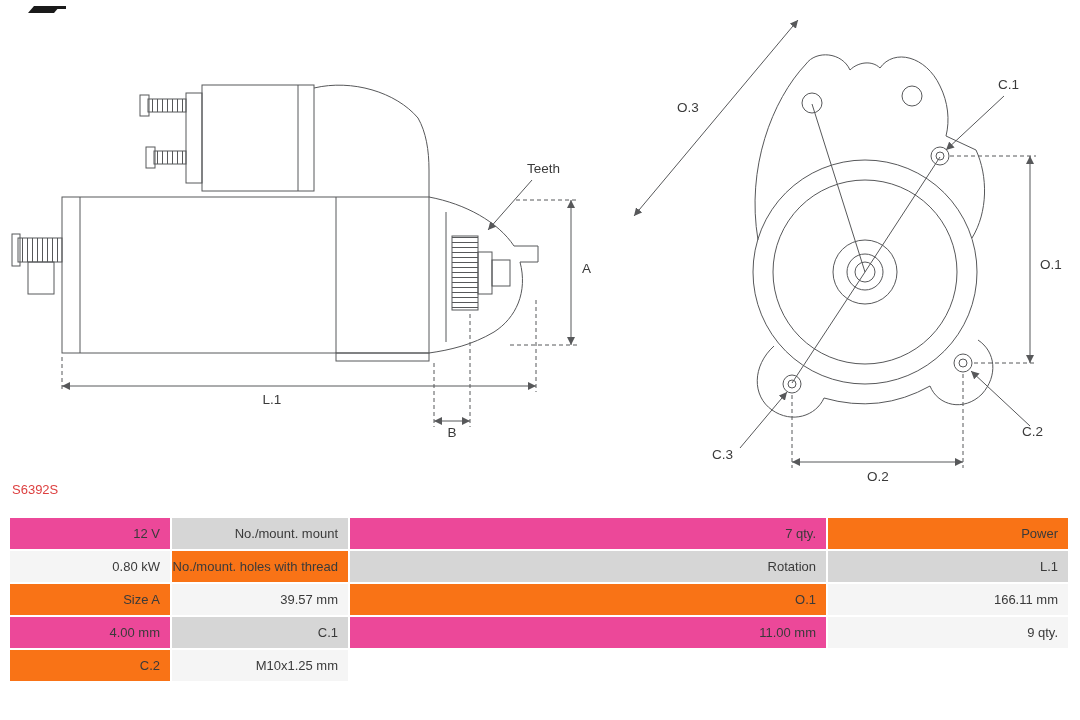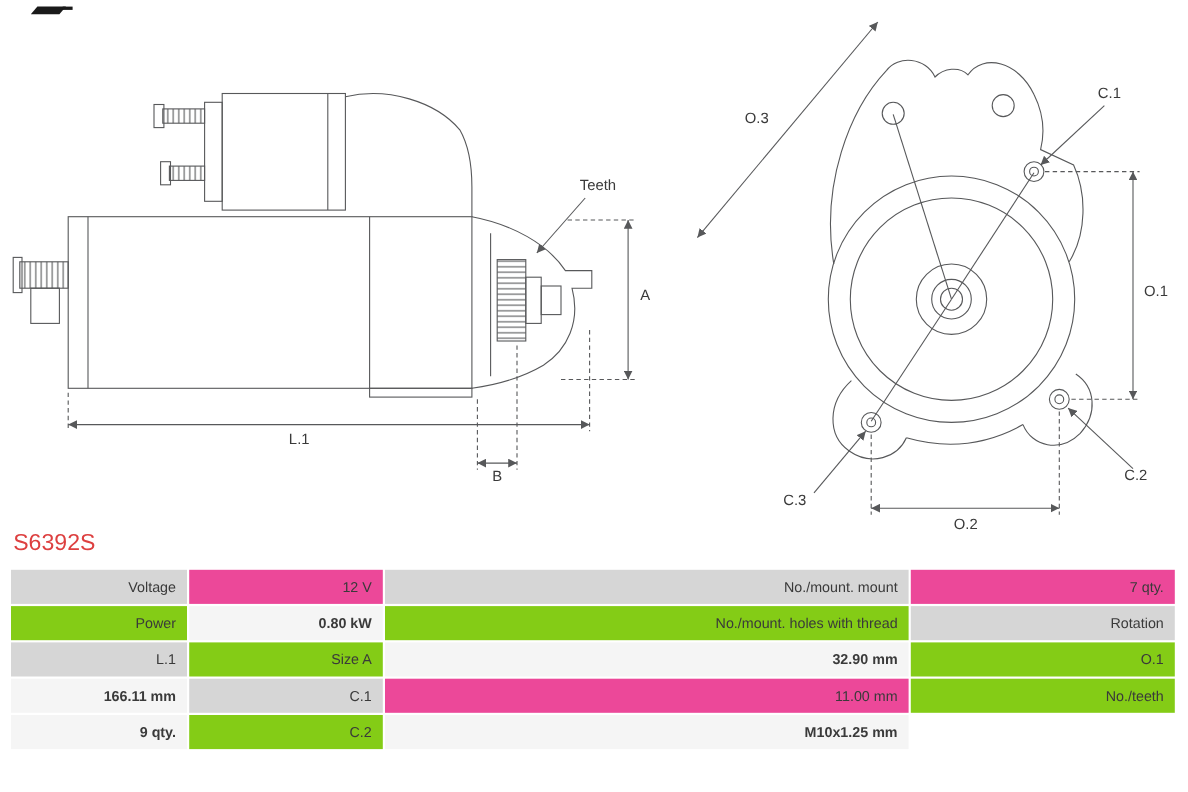--- a/index.html
+++ b/index.html
@@ -17,35 +17,35 @@
   .drawing .hh { fill:url(#hatchH); }
   .drawing .fillblk { fill:#1a1a1a; stroke:none; }
   .drawing .dash { stroke-dasharray:4 3; }
   .drawing text { fill:#3a3a3a; stroke:none; font-size:13.5px; font-family:"Liberation Sans",sans-serif; }
   .drawing text.mid { text-anchor:middle; }
   #arr path { fill:var(--line); stroke:none; }
   #hatchV path, #hatchH path { stroke:var(--line); stroke-width:1; }
 
   .part-number {
     position:absolute; left:12px; top:482px;
-    font-size:21px; color:var(--accent);
+    font-size:13px; color:var(--accent);
   }
   .spec-table {
     position:absolute; left:10px; top:518px;
     display:grid; grid-template-columns:160px 176px 476px 240px;
     gap:2px; background:#fff;
   }
   .cell {
     height:31px; display:flex; align-items:center; justify-content:flex-end;
     padding-right:10px; font-size:13px; color:#3a3a3a; white-space:nowrap;
   }
   .a.lbl { background:#d6d6d6; }
   .a.val { background:#ec4899; }
-  .b.lbl { background:#84cc16;padding-left:20px; }
-  .b.val { background:#f5f5f5;font-weight:bold; }
+  .b.lbl { background:#f97316;padding-left:20px; }
+  .b.val { background:#f5f5f5; }
 </style>
 </head>
 <body>
 
 <div class="page">
 
   <svg class="drawing" width="1080" height="505" viewBox="0 0 1080 505">
     <defs>
       <marker id="arr" viewBox="0 0 10 10" refX="10" refY="5" markerWidth="8" markerHeight="8" orient="auto-start-reverse">
         <path d="M0,0 L10,5 L0,10 Z"></path>
@@ -164,39 +164,38 @@
 
       <text x="1022" y="436">C.2</text>
       <line x1="1030" y1="426" x2="971" y2="371" marker-end="url(#arr)"></line>
     </g>
   </svg>
 
   <div class="part-number">S6392S</div>
 
   <div class="spec-table">
 
-    <div class="cell lbl a">Voltage</div>
     <div class="cell val a">12 V</div>
     <div class="cell lbl a">No./mount. mount</div>
     <div class="cell val a">7 qty.</div>
 
     <div class="cell lbl b">Power</div>
     <div class="cell val b">0.80 kW</div>
     <div class="cell lbl b">No./mount. holes with thread</div>
 
     <div class="cell lbl a">Rotation</div>
     <div class="cell lbl a">L.1</div>
 
     <div class="cell lbl b">Size A</div>
-    <div class="cell val b">32.90 mm</div>
+    <div class="cell val b">39.57 mm</div>
     <div class="cell lbl b">O.1</div>
     <div class="cell val b">166.11 mm</div>
 
+    <div class="cell val a">4.00 mm</div>
     <div class="cell lbl a">C.1</div>
     <div class="cell val a">11.00 mm</div>
 
-    <div class="cell lbl b">No./teeth</div>
     <div class="cell val b">9 qty.</div>
     <div class="cell lbl b">C.2</div>
     <div class="cell val b">M10x1.25 mm</div>
   </div>
 
 </div>
 
 </body></html>

